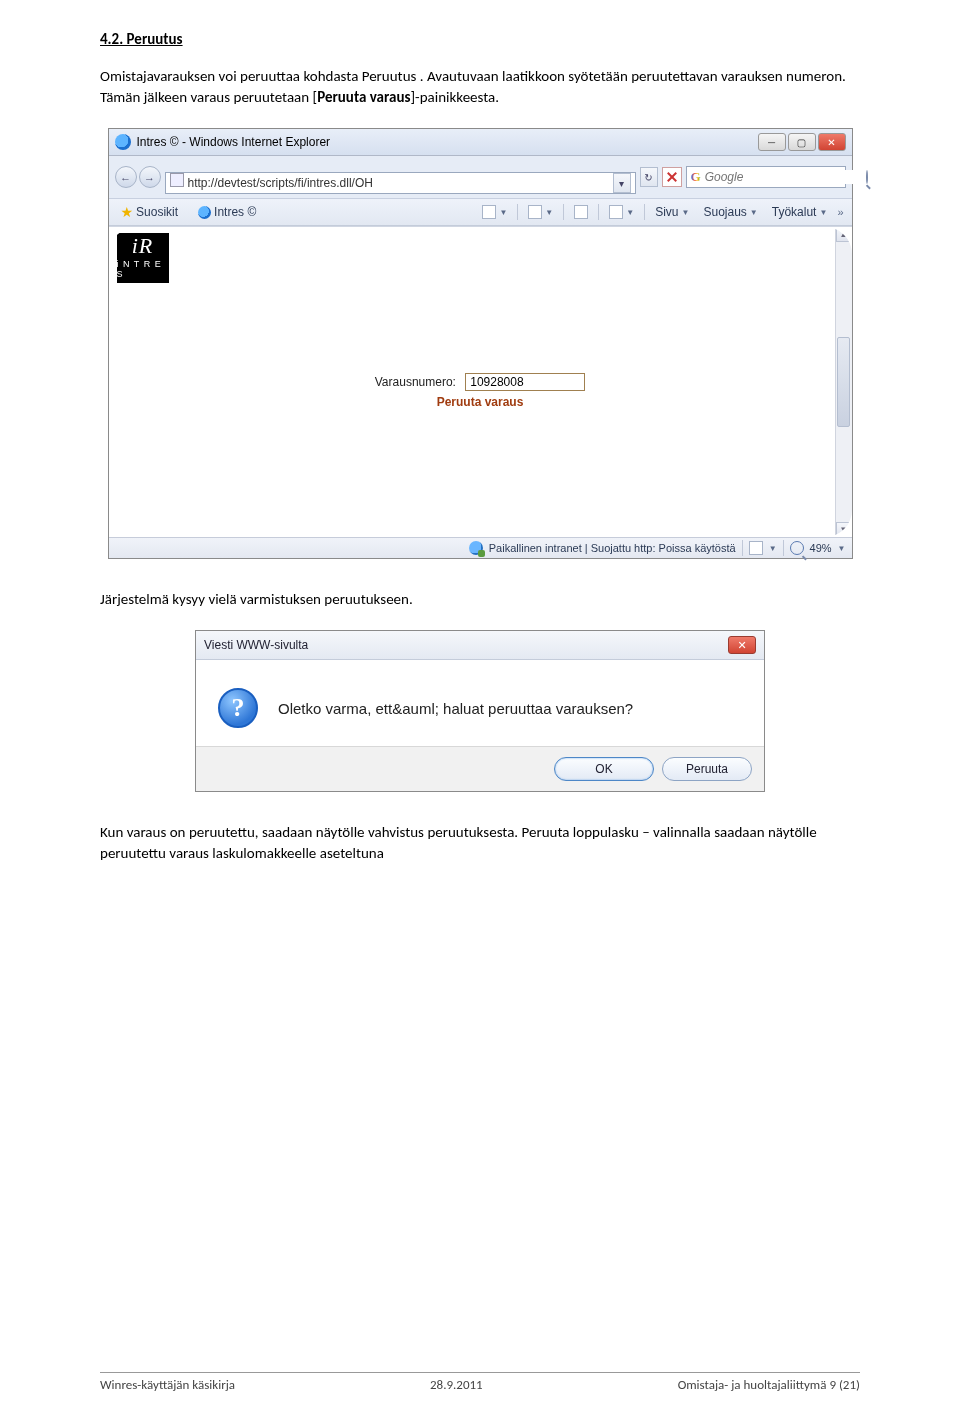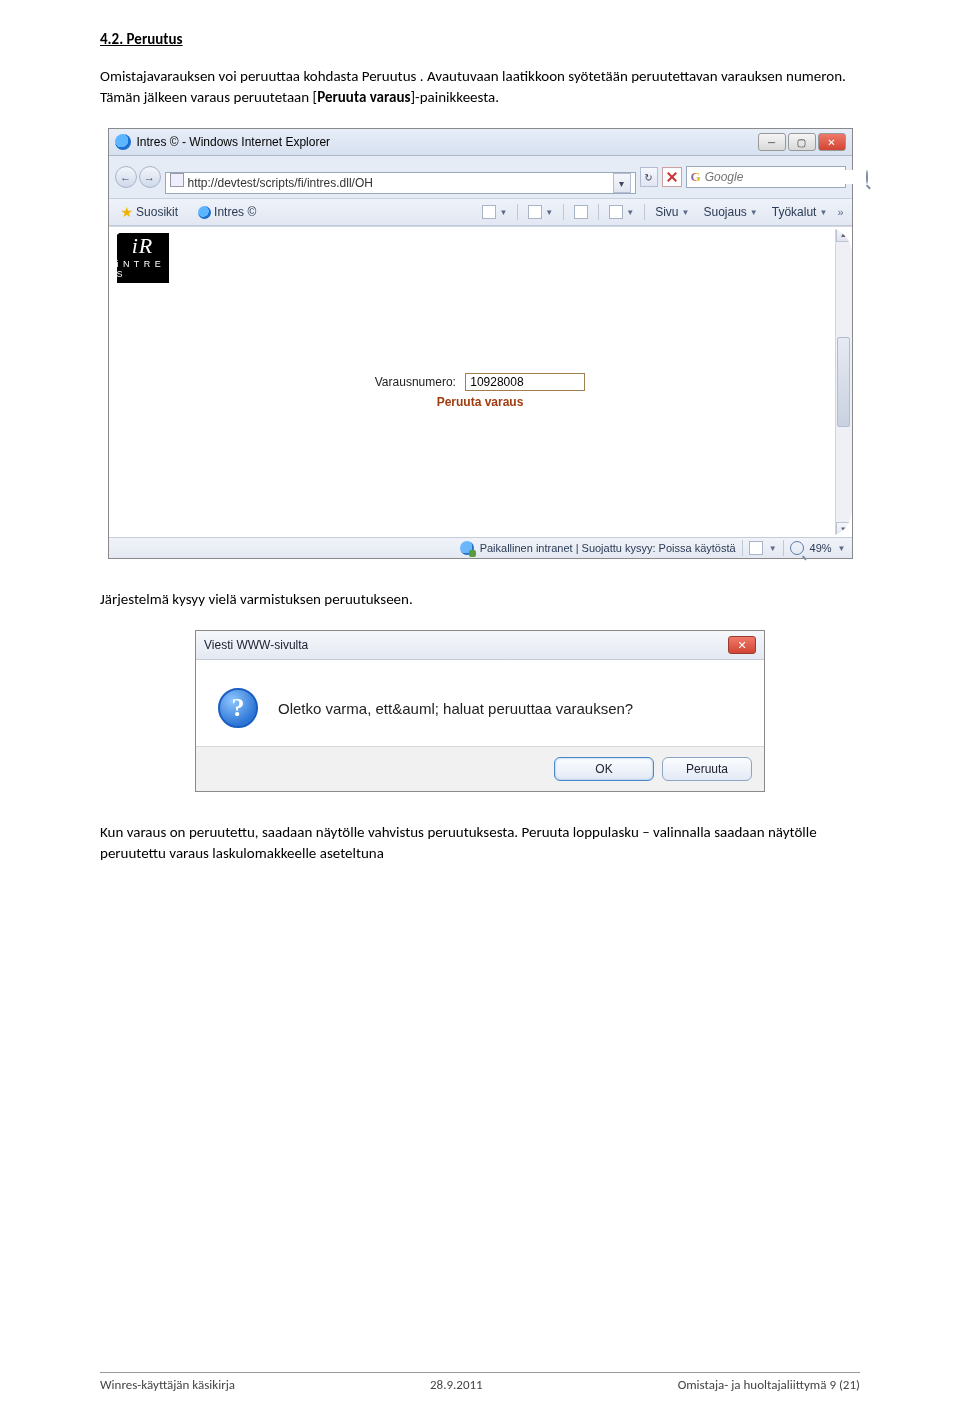--- a/index.html
+++ b/index.html
@@ -226,21 +226,21 @@
     font-family:Georgia,serif;
   }
   .dlg-msg { color:#222; font-size:15px; }
   .dlg-btns {
     display:flex; justify-content:flex-end; gap:8px;
     padding:10px 12px; background:#f1f1f1; border-top:1px solid #d8d8d8;
   }
   .dlg-btn {
     min-width:90px; height:24px; border:1px solid #8da4c4;
     background:linear-gradient(#fbfdff,#e3eaf5);
-    border-radius:6px; font-size:12px; color:#223;
+    border-radius:12px; font-size:12px; color:#223;
     display:flex;align-items:center;justify-content:center;
   }
   .dlg-btn.primary {
     border:1px solid #4d87c7;
     box-shadow:0 0 2px #6fa8e6 inset;
     min-width:100px;
   }
 
   
   .page-footer {
@@ -361,21 +361,21 @@
         <span class="scroll-thumb"></span>
         <span class="scroll-btn">▼</span>
       </div>
     </div>
     <div class="status-bar">
       <div class="status-left">
         <span></span>
       </div>
       <div class="status-right">
         <span class="globe"></span>
-        <span>Paikallinen intranet | Suojattu kysyy: Poissa käytöstä</span>
+        <span>Paikallinen intranet | Suojattu http: Poissa käytöstä</span>
         <span class="tool-sep"></span>
         <span class="tiny-icon"></span>
           <span class="chev">▼</span>
         <span class="tool-sep"></span>
         <span class="search-lens" style="border-color:#5a7ab0;"></span>
         <span>49%</span>
         <span class="chev">▼</span>
       </div>
     </div>
   </div>

